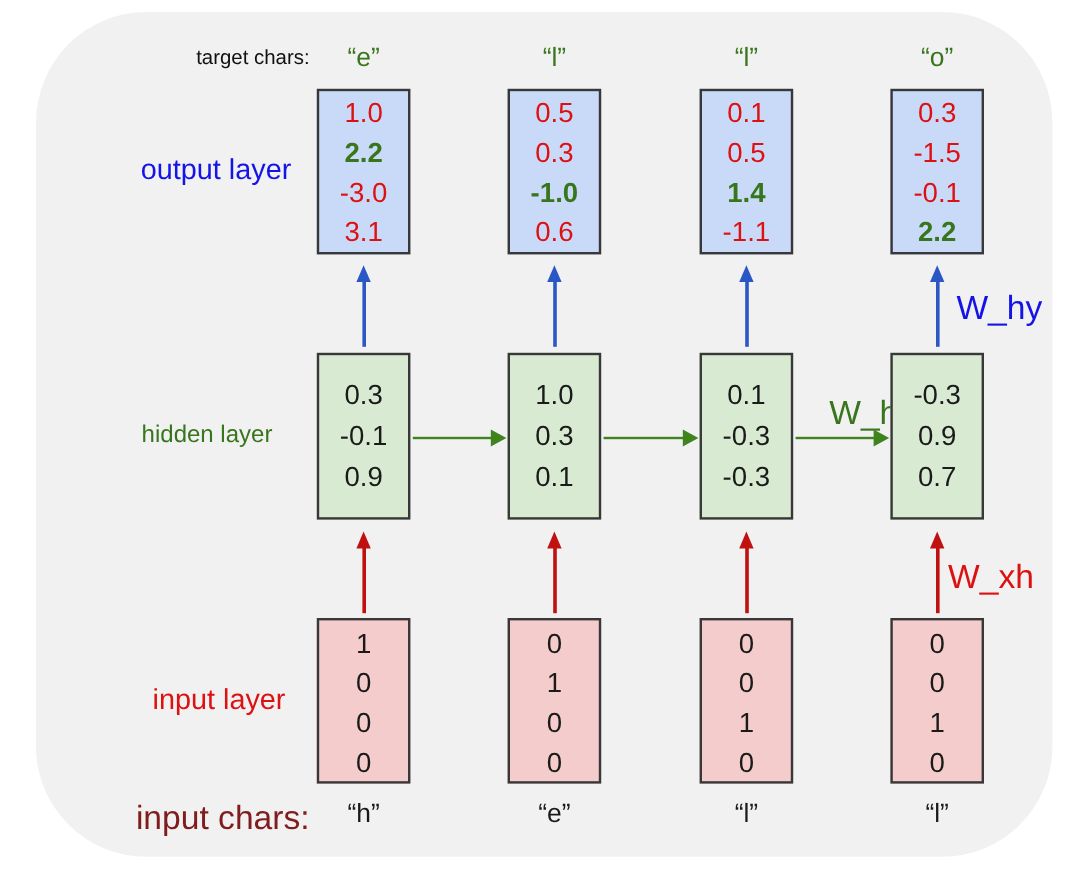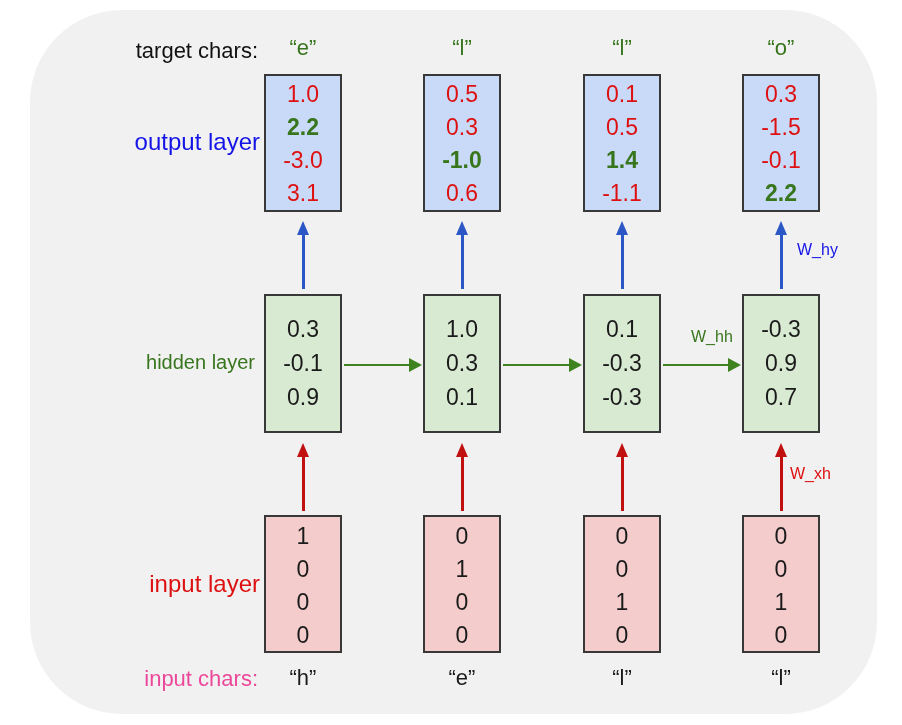--- a/index.html
+++ b/index.html
@@ -23,27 +23,27 @@
   .hidden-box span{line-height:34px;}
   .vr{color:#dd1111;}
   .vg{color:#38761d;font-weight:bold;}
   .vk{color:#1a1a1a;}
   .char-label{
     position:absolute;width:78px;text-align:center;
     font-size:22px;line-height:24px;
   }
   .target-char{top:36px;color:#38761d;}
   .input-char{top:666px;color:#1a1a1a;}
-  .side-label{position:absolute;text-align:right;white-space:nowrap;}
-  .lbl-target{left:90px;top:38px;width:168px;font-size:22px;color:#111;text-align:right;}
+  .side-label{position:absolute;text-align:center;white-space:nowrap;}
+  .lbl-target{left:90px;top:38px;width:168px;font-size:17px;color:#111;text-align:right;}
   .lbl-output{left:100px;top:128px;width:160px;font-size:24px;color:#1414e6;}
   .lbl-hidden{left:90px;top:351px;width:165px;font-size:20px;color:#38761d;}
   .lbl-input{left:105px;top:570px;width:155px;font-size:24px;color:#dd1111;}
-  .lbl-inchars{left:98px;top:666px;width:160px;font-size:22px;color:#ec4899;text-align:right;}
-  .w-label{position:absolute;font-size:16px;white-space:nowrap;}
+  .lbl-inchars{left:98px;top:666px;width:160px;font-size:28px;color:#7f1d1d;text-align:right;}
+  .w-label{position:absolute;font-size:28px;white-space:nowrap;}
   .w-hy{left:797px;top:241px;color:#1414e6;}
   .w-hh{left:664px;top:328px;color:#38761d;margin-left:27px;}
   .w-xh{left:790px;top:465px;color:#dd1111;}
   
   .v-arrow{position:absolute;width:14px;height:68px;}
   .v-arrow .head{
     position:absolute;top:0;left:1px;width:0;height:0;
     border-left:6px solid transparent;border-right:6px solid transparent;
     border-bottom:14px solid currentColor;
   }

